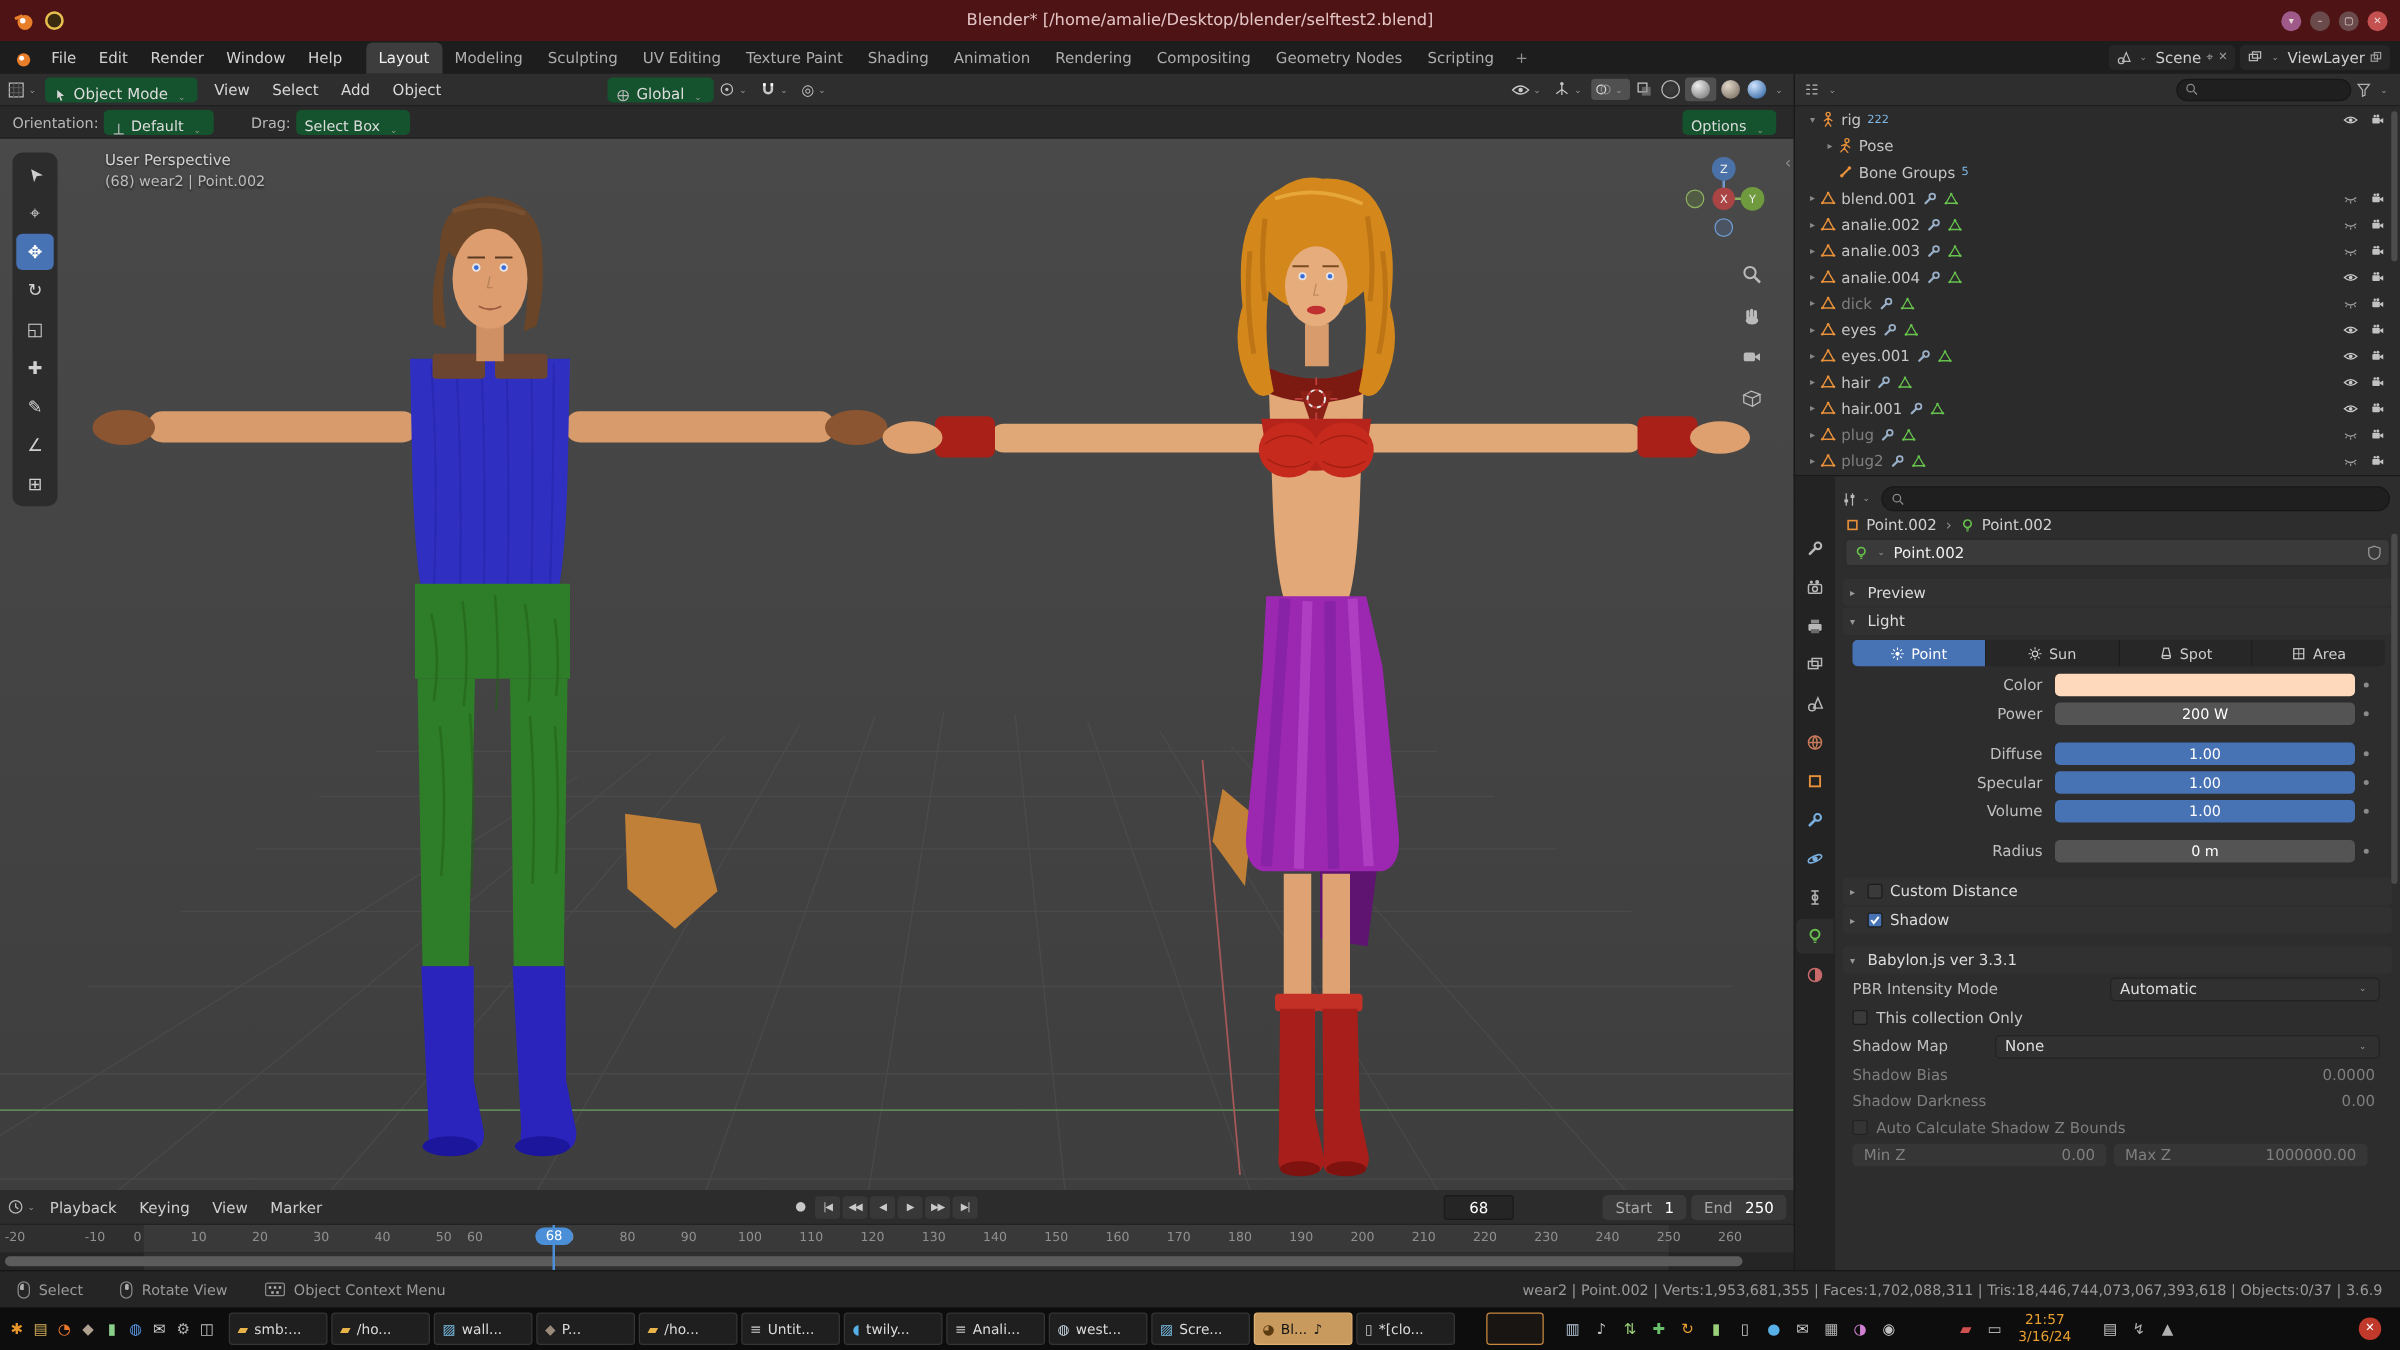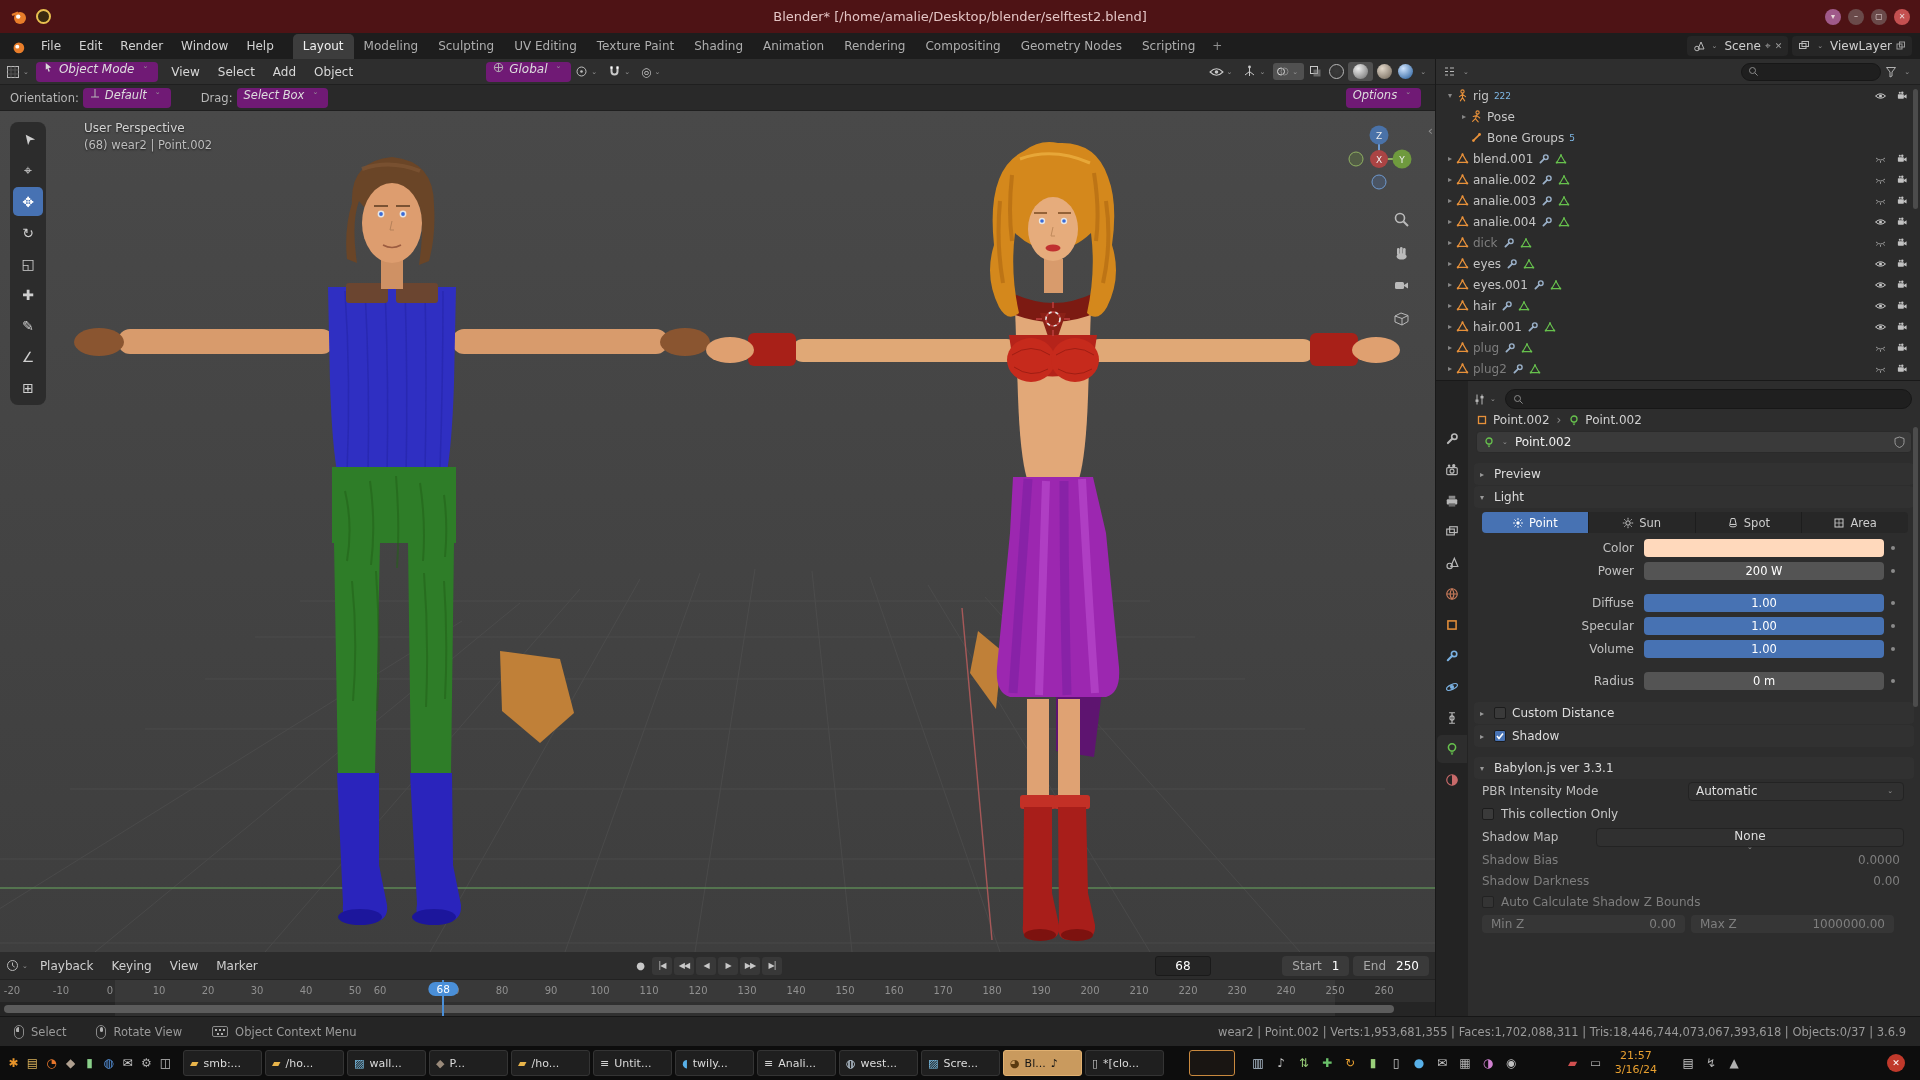--- a/index.html
+++ b/index.html
@@ -23,21 +23,21 @@
 #mainmenus span{padding:0 9px;color:#d2d2d2;line-height:26px;}
 #wstabs{display:flex;align-items:flex-end;height:26px;margin-left:10px;}
 .wtab{padding:5px 10px 6px;color:#aeaeae;border-radius:5px 5px 0 0;font-size:12px;white-space:nowrap;}
 .wtab.active{background:#3d3d3d;color:#f0f0f0;}
 .wtab.add{color:#8f8f8f;padding:5px 7px 6px;}
 #topbar-right{margin-left:auto;display:flex;align-items:center;gap:4px;padding:0 8px 3px 0;}
 .widget{display:flex;align-items:center;gap:4px;background:#262626;border-radius:4px;height:20px;padding:0 6px;color:#cfcfcf;}
 
 #vph1{position:absolute;left:0;top:59px;width:1435px;height:26px;background:#2e2e2e;border-bottom:1px solid #1f1f1f;display:flex;align-items:center;padding:0 6px;}
 #vph2{position:absolute;left:0;top:85px;width:1435px;height:26px;background:#292929;border-bottom:1px solid #1f1f1f;display:flex;align-items:center;padding:0 10px;color:#b8b8b8;font-size:11.5px;}
-.hfield{background:#701a75;border-radius:4px;height:20px;display:flex;align-items:flex-start;padding:0 7px;gap:5px;color:#ddd;margin:0 4px;white-space:nowrap;font-style:italic;}
+.hfield{background:#14532d;border-radius:4px;height:20px;display:flex;align-items:flex-end;padding:0 7px;gap:5px;color:#ddd;margin:0 4px;white-space:nowrap;}
 .hmenus{display:flex;}
 .hmenus span{padding:0 9px;color:#d8d8d8;}
 #vph1 .mid{margin-left:120px;display:flex;align-items:center;}
 #vph1 .rightc{margin-left:auto;display:flex;align-items:center;gap:2px;}
 .sph{width:15px;height:15px;border-radius:50%;margin:0 2px;}
 .sph.wire{border:1.3px solid #b8b8b8;background:radial-gradient(circle at 50% 50%, #3a3a3a, #2e2e2e);}
 .sph.solid{background:radial-gradient(circle at 35% 30%, #ededed, #8a8a8a 75%);}
 .sph.mat{background:radial-gradient(circle at 35% 30%, #e0d6c8, #8a7f72 75%);}
 .sph.rend{background:radial-gradient(circle at 35% 30%, #cfe4ff, #4a7ab0 75%);}
 .hbtn{display:flex;align-items:center;padding:2px 3px;border-radius:3px;}
@@ -115,21 +115,21 @@
 .slider{background:#4772b3;}
 .adot{width:4px;height:4px;border-radius:50%;background:#8a8a8a;margin-left:7px;}
 .gap{height:8px;}
 .cb{width:12px;height:12px;background:#3a3a3a;border:1px solid #1c1c1c;border-radius:2px;display:inline-flex;align-items:center;justify-content:center;flex:none;}
 .cb.checked{background:#4772b3;}
 .prow.left{padding-left:14px;}
 .llab{color:#bdbdbd;white-space:nowrap;}
 .cblab{margin-left:7px;color:#c8c8c8;}
 .dd{height:19px;background:#303030;border:1px solid #232323;border-radius:4px;display:flex;align-items:center;padding:0 7px;color:#dedede;margin-left:auto;margin-right:8px;justify-content:space-between;}
 .dd.pbr{width:216px;}
-.dd.smap{width:308px;flex-direction:column;}
+.dd.smap{width:308px;}
 .drow{display:flex;align-items:center;height:21px;color:#7e7e7e;padding:0 20px 0 14px;}
 .dval{margin-left:auto;}
 .dfield{flex:1;height:18px;background:#383838;border-radius:4px;display:flex;align-items:center;padding:0 9px;color:#8d8d8d;margin-right:6px;opacity:.85;}
 .dfield .dv{margin-left:auto;}
 .pscroll{position:absolute;right:2px;top:46px;width:5px;height:280px;background:#4c4c4c;border-radius:3px;}
 
 #statusbar{position:absolute;left:0;top:1016px;width:1920px;height:30px;background:#252525;border-top:1px solid #161616;display:flex;align-items:center;padding:0 14px;gap:30px;color:#9a9a9a;font-size:11.5px;}
 .hint{display:flex;align-items:center;gap:7px;}
 .mico{width:10px;height:14px;border:1.2px solid #8a8a8a;border-radius:5px;position:relative;display:inline-block;}
 .mico i{position:absolute;background:#b0b0b0;}
@@ -557,21 +557,21 @@
           </div>
         <div class="tl-se">
             <span class="sel">End</span>
             <span class="sev">250</span>
           </div>
       </div>
     </div>
     <div class="tl-ruler" id="ruler">
         <div class="band" id="band1" style="left: 114.9px; width: 1220.1px;"></div>
         <span class="tick" style="left: 12px;">-20</span>
-        <span class="tick" style="left: 61px; text-align: center;">-10</span>
+        <span class="tick" style="left: 76px; text-align: center;">-10</span>
         <span class="tick" style="left: 110px;">0</span>
         <span class="tick" style="left: 159px;">10</span>
         <span class="tick" style="left: 208px;">20</span>
         <span class="tick" style="left: 257px;">30</span>
         <span class="tick" style="left: 306px;">40</span>
         <span class="tick" style="left: 355px;">50</span>
         <span class="tick" style="left: 380px; text-align: center;">60</span>
         <span class="tick" style="left: 453px;">70</span>
         <span class="tick" style="left: 502px;">80</span>
         <span class="tick" style="left: 551px;">90</span>

